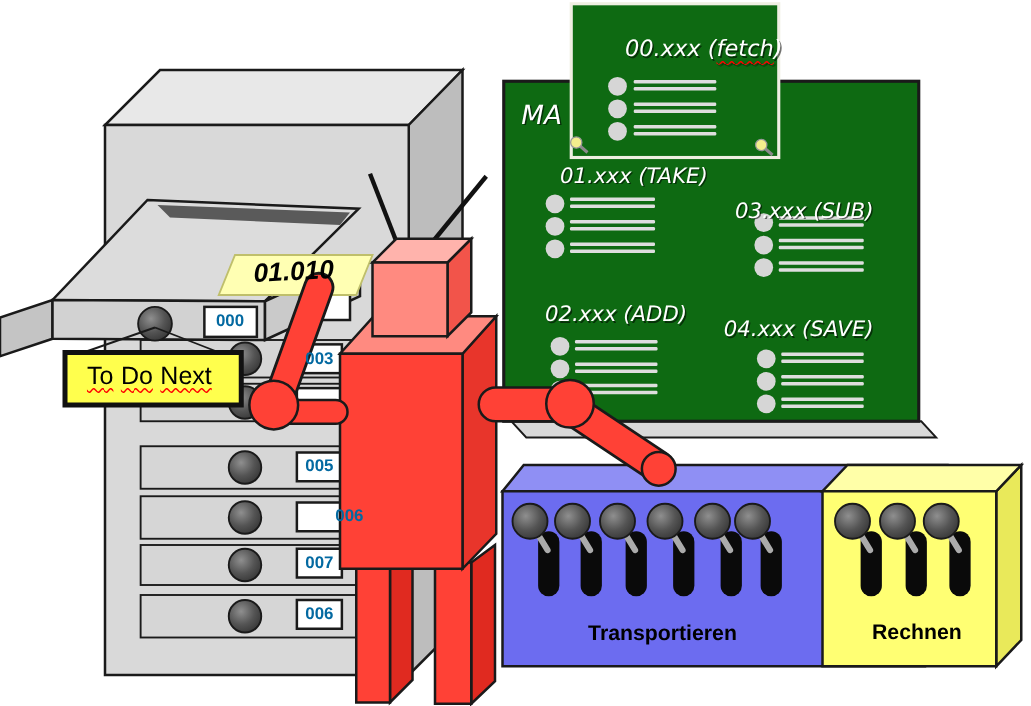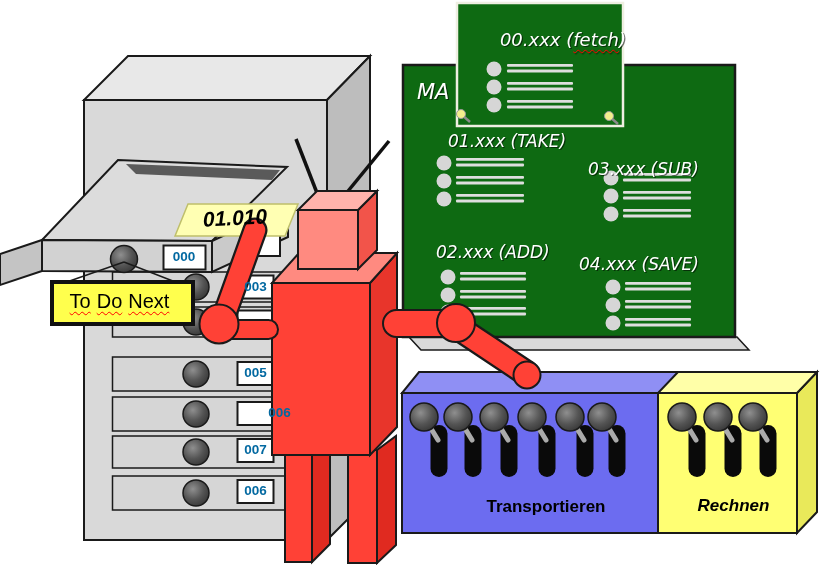--- a/index.html
+++ b/index.html
@@ -234,16 +234,16 @@
 
 <div class="txt chalk ma" style="left:417px;top:80px;">MA</div>
 
 <div class="txt chalk card-title center" style="left:457px;top:29px;width:166px;margin-left:23px;"><span>00.xxx (</span><span class="squiggle">fetch</span><span>)</span></div>
 
 <div class="txt chalk board-title" style="left:424px;top:131px;margin-left:24px;">01.xxx (TAKE)</div>
 <div class="txt chalk board-title" style="left:588px;top:159px;">03.xxx (SUB)</div>
 <div class="txt chalk board-title" style="left:436px;top:242px;">02.xxx (ADD)</div>
 <div class="txt chalk board-title" style="left:579px;top:254px;">04.xxx (SAVE)</div>
 
-<div class="txt panel-label" style="left:402px;top:497px;width:256px;padding-left:16px;">Transportieren</div>
-<div class="txt panel-label" style="left:658px;top:496px;width:151px;font-style:italic;">Rechnen</div>
+<div class="txt panel-label" style="left:402px;top:497px;width:256px;">Transportieren</div>
+<div class="txt panel-label" style="left:658px;top:496px;width:151px;">Rechnen</div>
 
 </div>
 
 </body></html>

